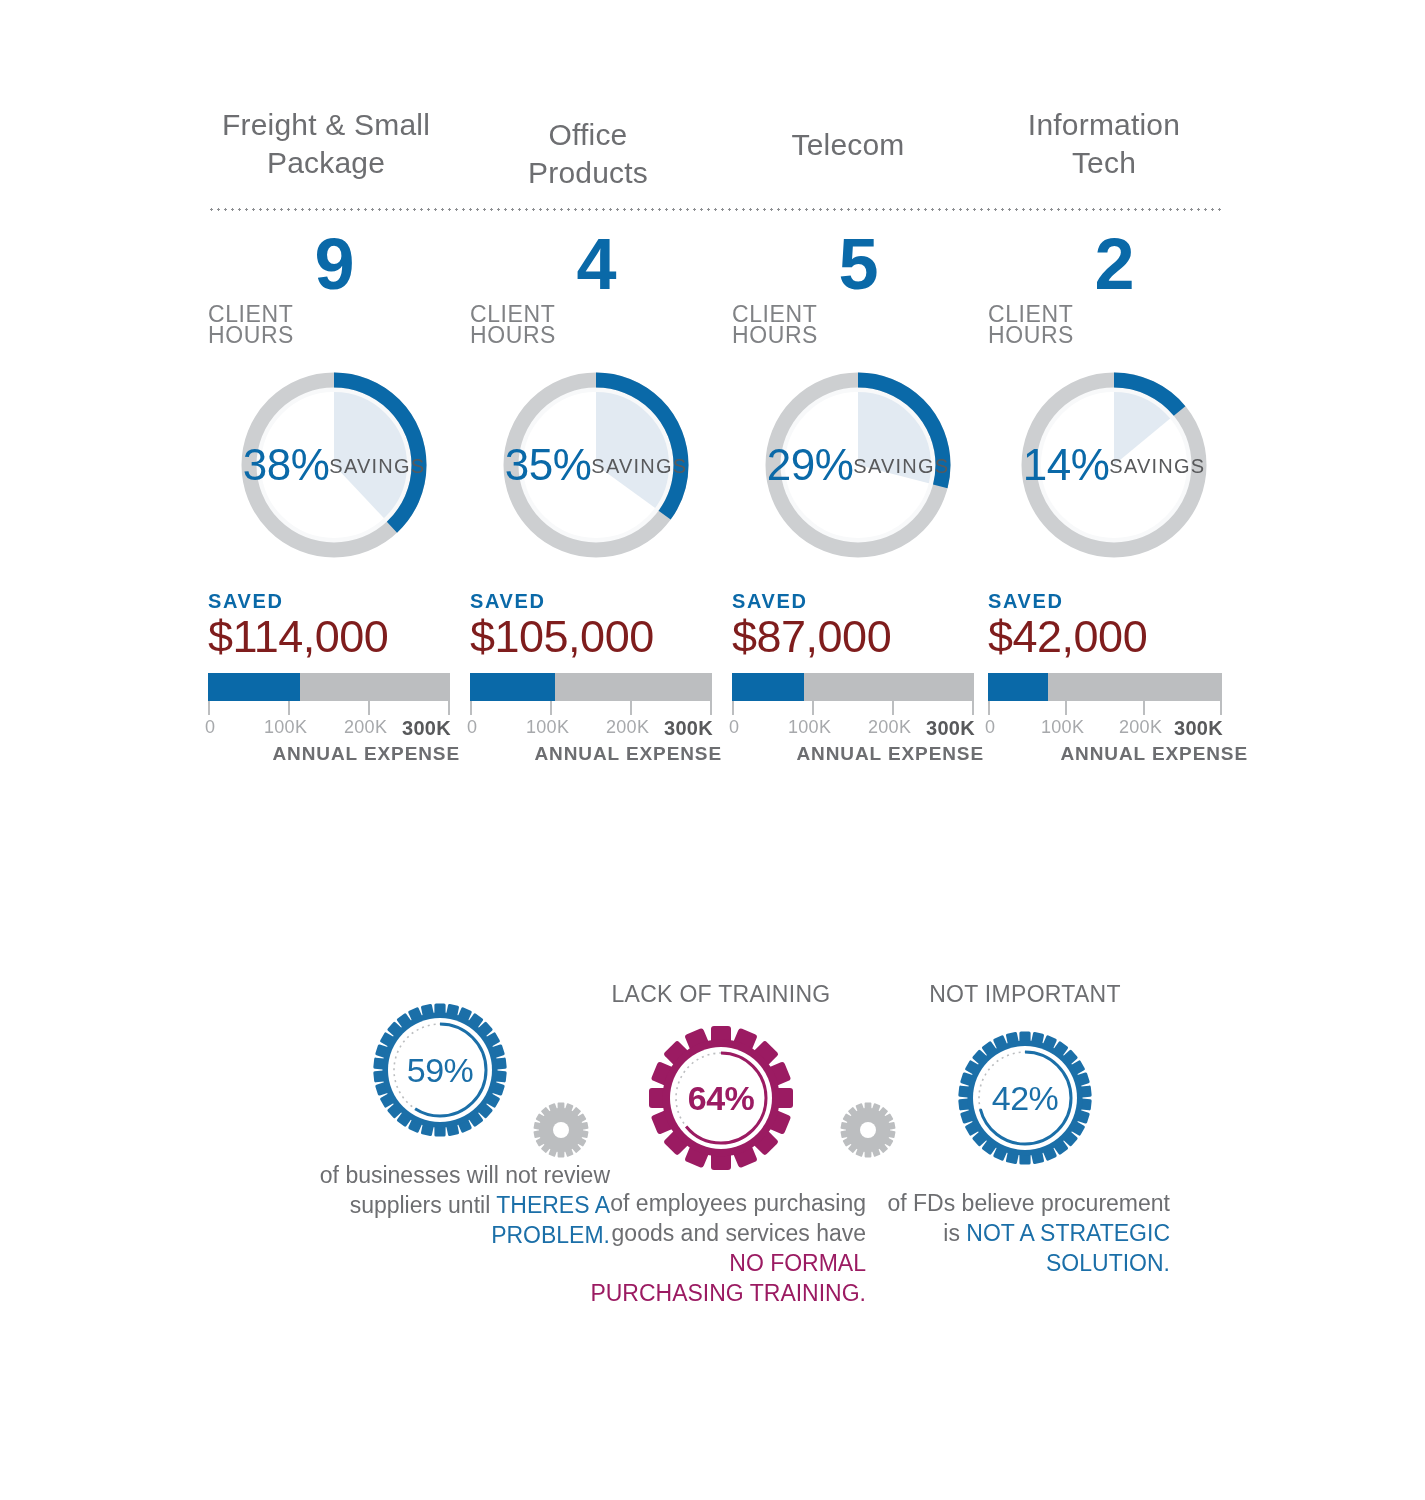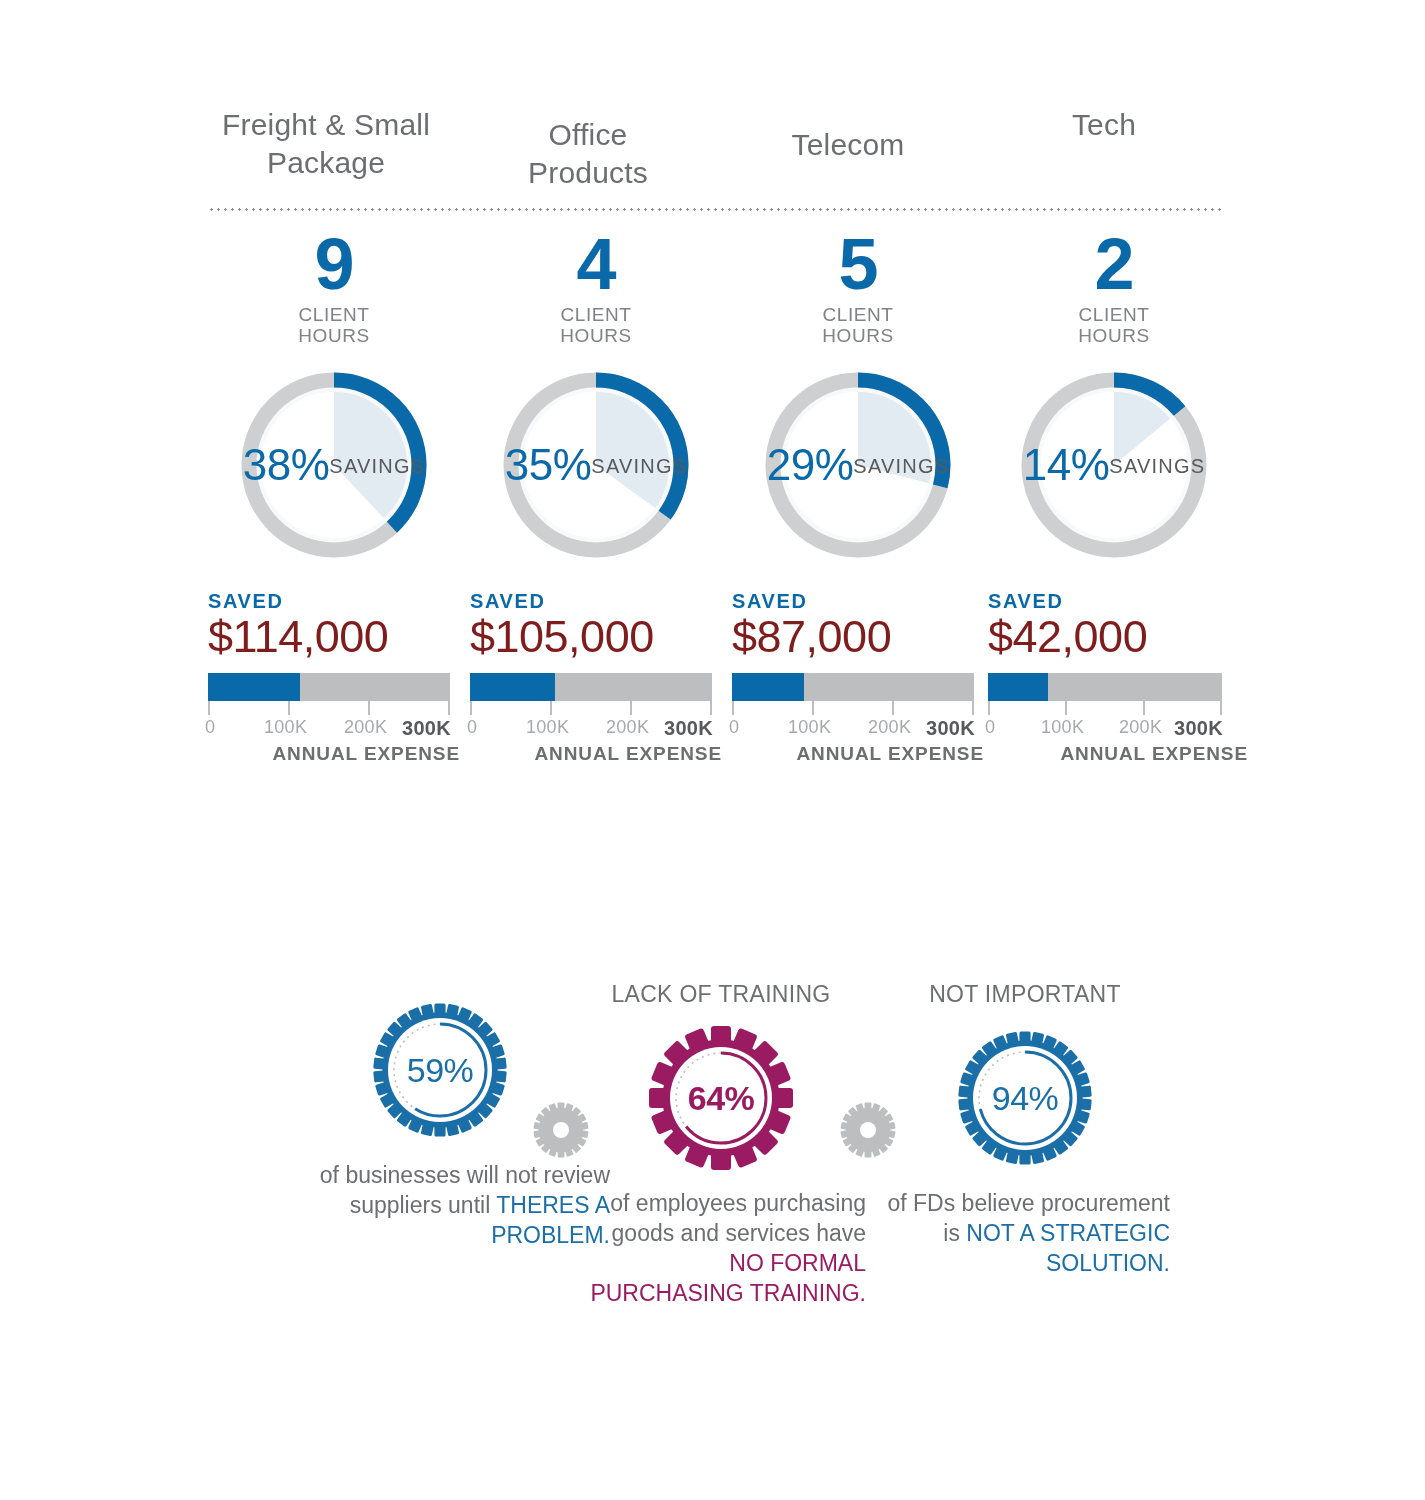--- a/index.html
+++ b/index.html
@@ -33,22 +33,22 @@
   }
 
   .col{position:absolute;top:226px;width:252px;}
 
   .hours-num{
     text-align:center;color:#0a69a8;
     font-size:72px;font-weight:700;line-height:76px;
     letter-spacing:-1px;
   }
   .hours-label{
-    text-align:center;color:#808285;
-    font-size:19px;font-weight:400;line-height:21px;
+    text-align:left;color:#808285;
+    font-size:23px;font-weight:400;line-height:21px;
     letter-spacing:.6px;margin-top:2px;
   }
 
   .donut-wrap{position:relative;width:206px;height:206px;margin:16px auto 0;}
   .donut-wrap svg{display:block;}
   .donut-center{
     position:absolute;left:0;top:0;width:206px;height:206px;
     display:flex;flex-direction:row;align-items:center;justify-content:center;
     pointer-events:none;
   }
@@ -114,20 +114,21 @@
     <div>Package</div>
   </div>
   <div class="col-header" style="left:462px;top:116px;width:252px;">
     <div>Office</div>
     <div>Products</div>
   </div>
   <div class="col-header" style="left:722px;top:126px;width:252px;">
     <div>Telecom</div>
   </div>
   <div class="col-header" style="left:978px;top:106px;width:252px;">
+    <div>Information</div>
     <div>Tech</div>
   </div>
 
   <div id="divider-dotted"></div>
 
   <div class="col" style="left:208px;">
     <div class="hours-num">9</div>
     <div class="hours-label">
       <div>CLIENT</div>
       <div>HOURS</div>
@@ -447,21 +448,21 @@
             <rect x="27.06816564587897" y="31.583033012109624" width="11.2" height="11.2" rx="1.6" fill="#1b6fa8" transform="rotate(312 32.66816564587897 37.183033012109625)"></rect>
             <rect x="36.54509961015913" y="23.049963343128212" width="11.2" height="11.2" rx="1.6" fill="#1b6fa8" transform="rotate(324 42.14509961015913 28.649963343128213)"></rect>
             <rect x="47.5890647723762" y="16.67372708380134" width="11.2" height="11.2" rx="1.6" fill="#1b6fa8" transform="rotate(336 53.1890647723762 22.27372708380134)"></rect>
             <rect x="59.717386860116655" y="12.73299635523786" width="11.2" height="11.2" rx="1.6" fill="#1b6fa8" transform="rotate(348 65.31738686011666 18.33299635523786)"></rect>
           </g>
         <circle cx="78" cy="78" r="52" fill="none" stroke="#1b6fa8" stroke-width="11"></circle>
         <circle cx="78" cy="78" r="52" fill="#ffffff"></circle>
         <circle cx="78" cy="78" r="46" fill="none" stroke="#bcbec0" stroke-width="1.6" stroke-dasharray="2 4"></circle>
         <circle class="gear-arc" cx="78" cy="78" r="46" fill="none" stroke="#1b6fa8" stroke-width="3" stroke-dasharray="205.20883213248527 289.02652413026095" transform="rotate(-90 78 78)"></circle>
       </svg>
-      <div class="gear-pct" style="color:#1b6fa8;">94%</div>
+      <div class="gear-pct" style="color:#1b6fa8;">42%</div>
     </div>
     <div class="gear-caption">
       <span>of FDs believe procurement</span><br>
       <span>is </span><span class="hl">NOT A STRATEGIC SOLUTION.</span>
     </div>
   </div>
 
 </div>
 
 </body></html>

